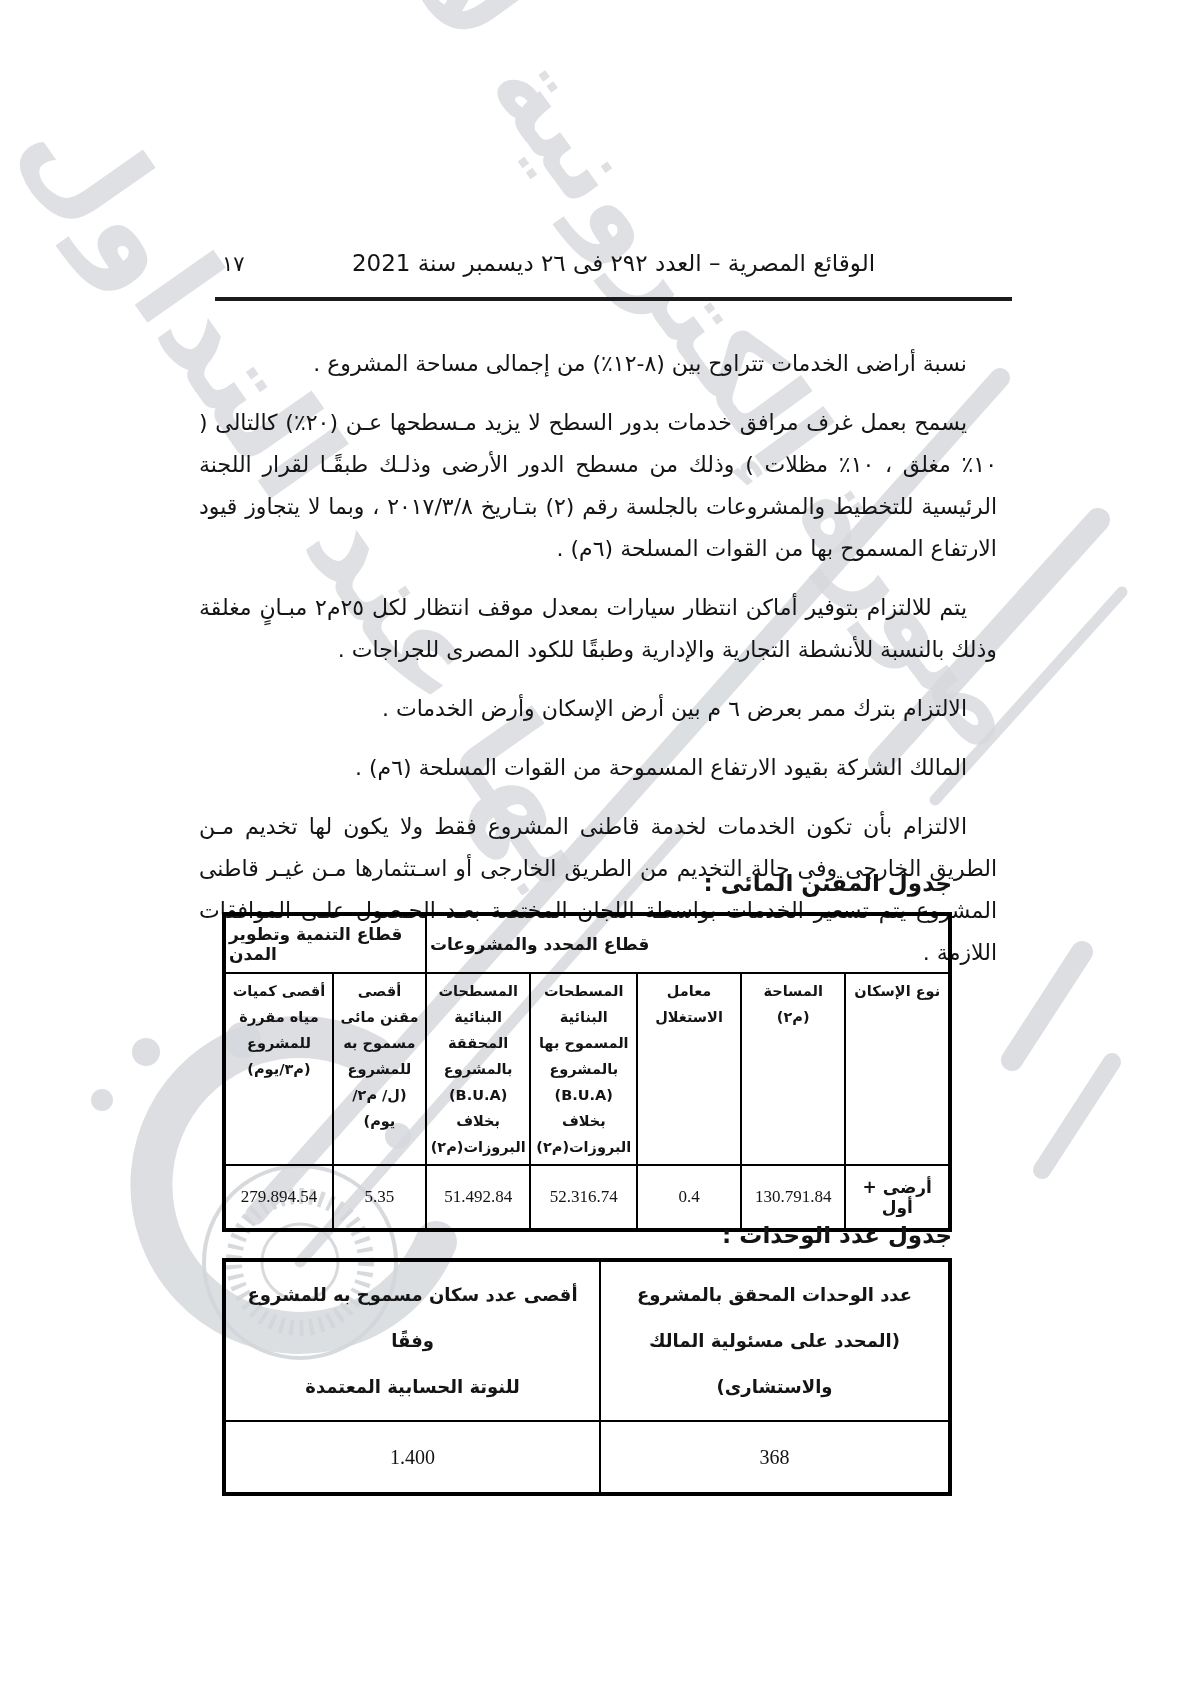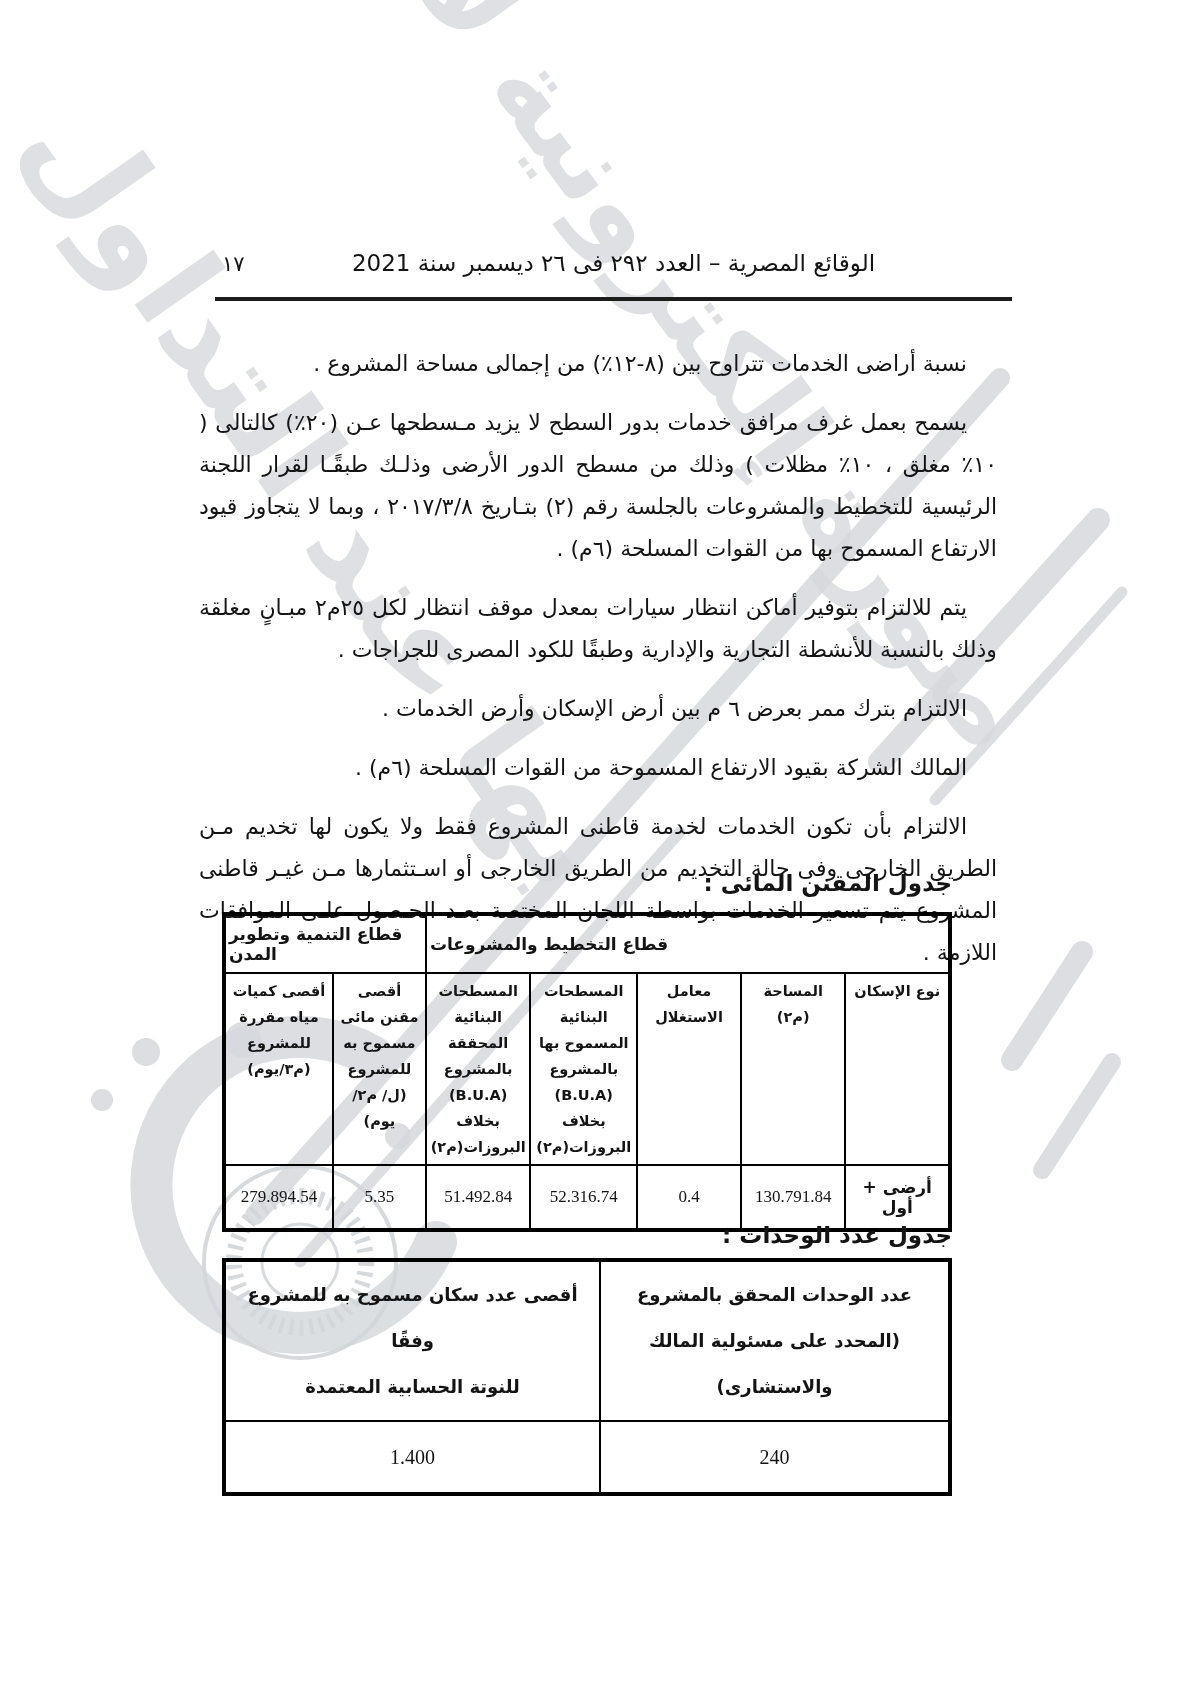--- a/index.html
+++ b/index.html
@@ -105,21 +105,21 @@
       <col style="width:14.4%">
         <col style="width:14.4%">
         <col style="width:14.3%">
       <col style="width:14.7%">
         <col style="width:14.4%">
         <col style="width:12.8%">
         <col style="width:15.0%">
     </colgroup>
     <tbody>
       <tr class="group">
-        <td colspan="5">قطاع التخطيط والمشروعات</td>
+        <td colspan="5">قطاع المحدد والمشروعات</td>
         <td colspan="2">قطاع التنمية وتطوير المدن</td>
       </tr>
       <tr class="heads">
         <th>نوع الإسكان</th>
         <th>المساحة (م٢)</th>
         <th>معامل الاستغلال</th>
         <th>المسطحات البنائية المسموح بها بالمشروع (B.U.A) بخلاف البروزات(م٢)</th>
         <th>المسطحات البنائية المحققة بالمشروع (B.U.A) بخلاف البروزات(م٢)</th>
         <th>أقصى مقنن مائى مسموح به للمشروع (ل/ م٢/يوم)</th>
         <th>أقصى كميات مياه مقررة للمشروع (م٣/يوم)</th>
@@ -147,19 +147,19 @@
         <th>
           <div>عدد الوحدات المحقق بالمشروع</div>
           <div>(المحدد على مسئولية المالك والاستشارى)</div>
         </th>
         <th>
           <div>أقصى عدد سكان مسموح به للمشروع وفقًا</div>
           <div>للنوتة الحسابية المعتمدة</div>
         </th>
       </tr>
       <tr class="data">
-        <td class="num">240</td>
+        <td class="num">368</td>
         <td class="num">1.400</td>
       </tr>
     </tbody>
   </table>
 
 </div>
 
 </body></html>

